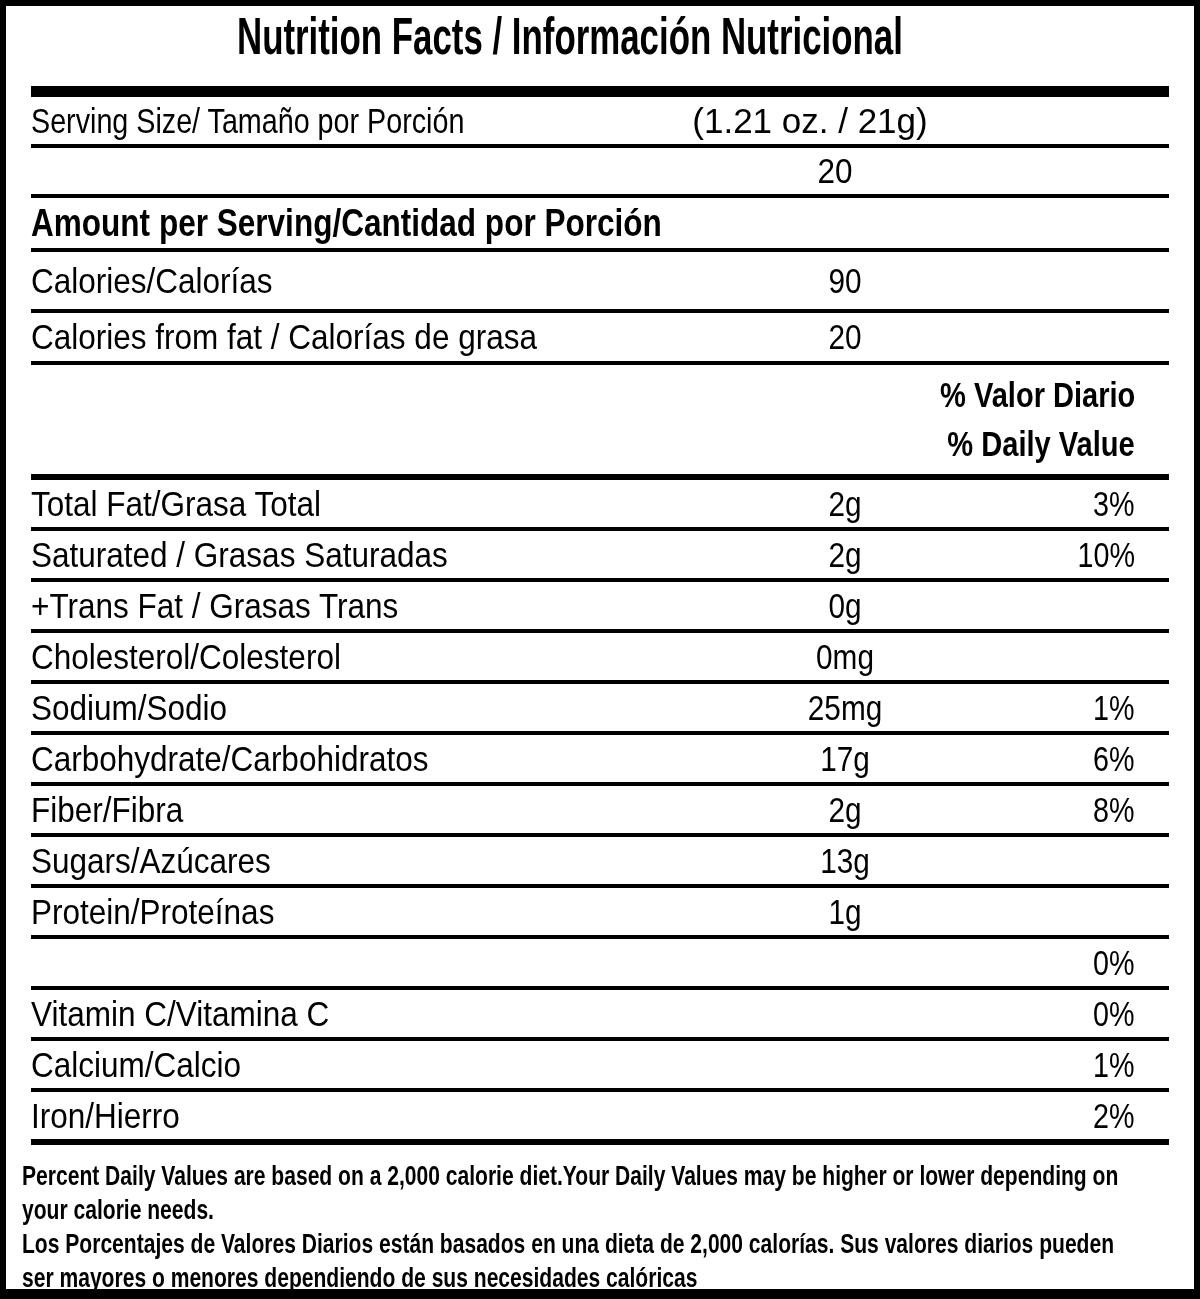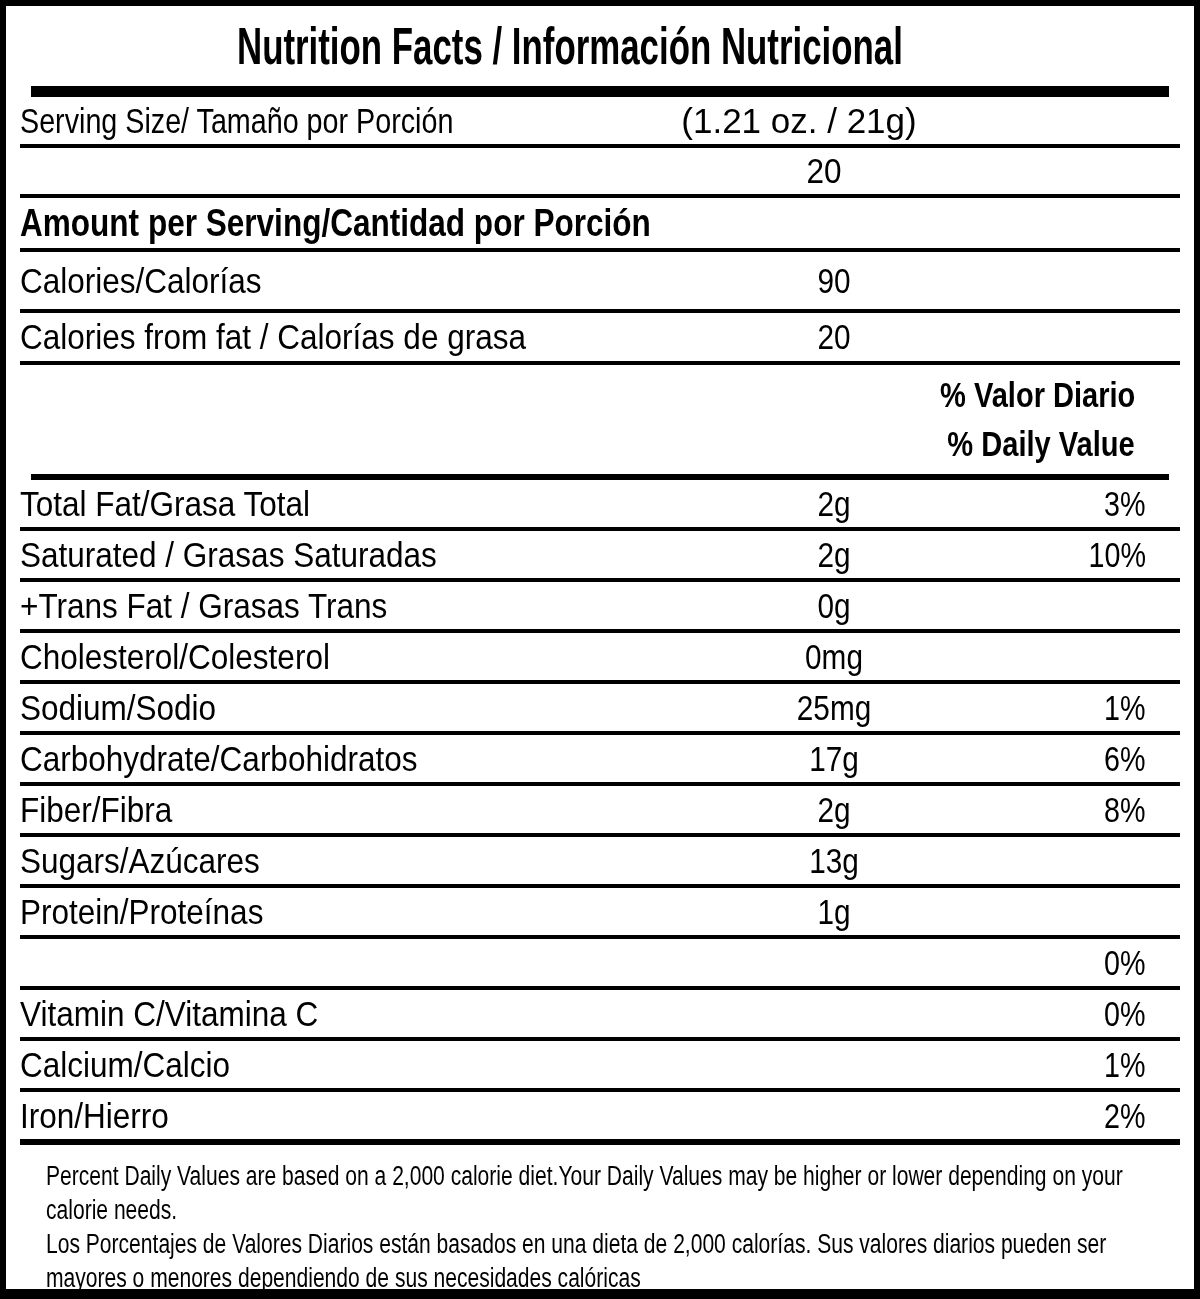--- a/index.html
+++ b/index.html
@@ -11,33 +11,33 @@
   }
   .label-box {
     box-sizing:border-box;
     width:1200px; height:1299px;
     border:6px solid #000;
     border-bottom-width:10px;
     background:#fff;
     overflow:hidden;
   }
   
-  .title-row { height:80px; display:flex; align-items:center; justify-content:center; }
+  .title-row { height:80px; display:flex; align-items:flex-start; justify-content:center; }
   .title-text {
     display:inline-block;
     font-size:52px; font-weight:bold; white-space:nowrap;
     transform:scaleX(0.67);
     position:relative; left:-30px;
   }
   .bar { height:11px; background:#000; margin:0 25px; }
 
   
   .row {
     position:relative;
-    margin:0 14px;
+    margin:0 25px;
     border-bottom:4px solid #000;
     display:flex; align-items:center;
   }
   .row.thick { border-bottom-width:6px; }
   .lbl { font-size:35px; }
   .lbl > span {
     display:inline-block; white-space:nowrap;
     transform:scaleX(0.9); transform-origin:0 50%;
   }
   .lbl.cond82 > span { transform:scaleX(0.82); }
@@ -78,21 +78,21 @@
     padding:6px 34px 6px 0;
     box-sizing:content-box;
   }
   .dv-line { font-size:35px; font-weight:bold; }
   .dv-line > span {
     display:inline-block; white-space:nowrap;
     transform:scaleX(0.83); transform-origin:100% 50%;
   }
 
   
-  .footnote { padding:14px 0 0 40px; }
+  .footnote { padding:14px 0 0 16px;font-weight:bold; }
   .footnote-inner {
     width:1423px;
     font-size:27px; line-height:34px;
     transform:scaleX(0.78); transform-origin:0 0;
   }
   .footnote-inner p { margin:0; }
 </style>
 </head>
 <body>
 

